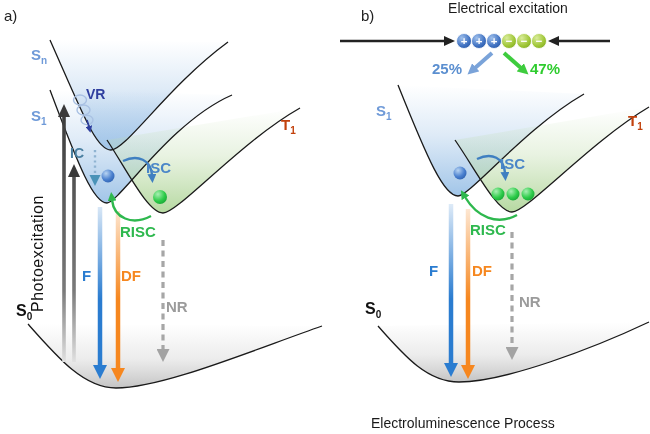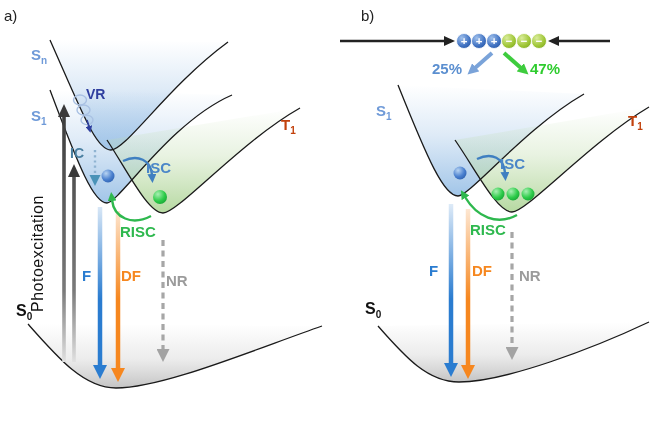--- a/index.html
+++ b/index.html
@@ -17,21 +17,21 @@
   .caption{font-size:14px;color:#1a1a1a;}
   .title{font-size:14px;color:#1a1a1a;text-align:center;width:170px;}
   .pct{font-weight:bold;font-size:15px;}
   .vtext{
     writing-mode:vertical-rl;transform:rotate(180deg);
     font-size:16px;color:#111111;letter-spacing:0.5px;
   }
   .c-sn{color:#6f9ad8;} .c-t1{color:#c2410c;} .c-s0{color:#111111;}
   .c-vr{color:#2f3f9f;} .c-ic{color:#4a7fa0;} .c-isc{color:#4a86c8;}
   .c-risc{color:#2eb84e;} .c-f{color:#2a7cd0;} .c-df{color:#f6871f;}
-  .c-nr{color:#9b9b9b;} .c-25{color:#5b8fd0;} .c-75{color:#2ecc2e;}
+  .c-nr{color:#9b9b9b;margin-top:26px;} .c-25{color:#5b8fd0;} .c-75{color:#2ecc2e;}
 </style>
 </head>
 <body>
 
 <div id="stage">
 
   <svg id="curves" width="650" height="434" viewBox="0 0 650 434" xmlns="http://www.w3.org/2000/svg">
     <defs>
       <linearGradient id="gBlueWell" x1="0" y1="0" x2="0" y2="1">
         <stop offset="0" stop-color="#a2c5e8" stop-opacity="0"></stop>
@@ -183,20 +183,21 @@
       <text x="524" y="45">−</text>
       <text x="539" y="45">−</text>
     </g>
     <line x1="492" y1="53" x2="475" y2="68" stroke="#7aa3d9" stroke-width="4" marker-end="url(#mPctB)"></line>
     <line x1="504" y1="53" x2="521" y2="68" stroke="#3ecc3e" stroke-width="4" marker-end="url(#mPctG)"></line>
   </svg>
 
   <div class="lbl tag" style="left:4px;top:8px;">a)</div>
   <div class="lbl tag" style="left:361px;top:8px;">b)</div>
 
+  <div class="lbl title" style="left:423px;top:1px;">Electrical excitation</div>
   <div class="lbl pct c-25" style="left:432px;top:61px;">25%</div>
   <div class="lbl pct c-75" style="left:530px;top:61px;">47%</div>
 
   <div class="lbl state c-sn" style="left:31px;top:47px;"><span>S</span><sub>n</sub></div>
   <div class="lbl state c-sn" style="left:31px;top:108px;"><span>S</span><sub>1</sub></div>
   <div class="lbl state c-s0" style="left:16px;top:303px;font-size:16px;"><span>S</span><sub>0</sub></div>
   <div class="lbl state c-t1" style="left:281px;top:117px;"><span>T</span><sub>1</sub></div>
 
   <div class="lbl small-proc c-vr" style="left:86px;top:87px;">VR</div>
   <div class="lbl small-proc c-ic" style="left:70px;top:146px;">IC</div>
@@ -210,14 +211,15 @@
   <div class="lbl state c-sn" style="left:376px;top:103px;"><span>S</span><sub>1</sub></div>
   <div class="lbl state c-s0" style="left:365px;top:301px;font-size:16px;"><span>S</span><sub>0</sub></div>
   <div class="lbl state c-t1" style="left:628px;top:113px;"><span>T</span><sub>1</sub></div>
 
   <div class="lbl proc c-isc" style="left:500px;top:156px;">ISC</div>
   <div class="lbl proc c-risc" style="left:470px;top:222px;">RISC</div>
   <div class="lbl proc c-f" style="left:429px;top:263px;">F</div>
   <div class="lbl proc c-df" style="left:472px;top:263px;">DF</div>
   <div class="lbl proc c-nr" style="left:519px;top:268px;">NR</div>
 
+  <div class="lbl caption" style="left:371px;top:416px;">Electroluminescence Process</div>
 
 </div>
 
 </body></html>

